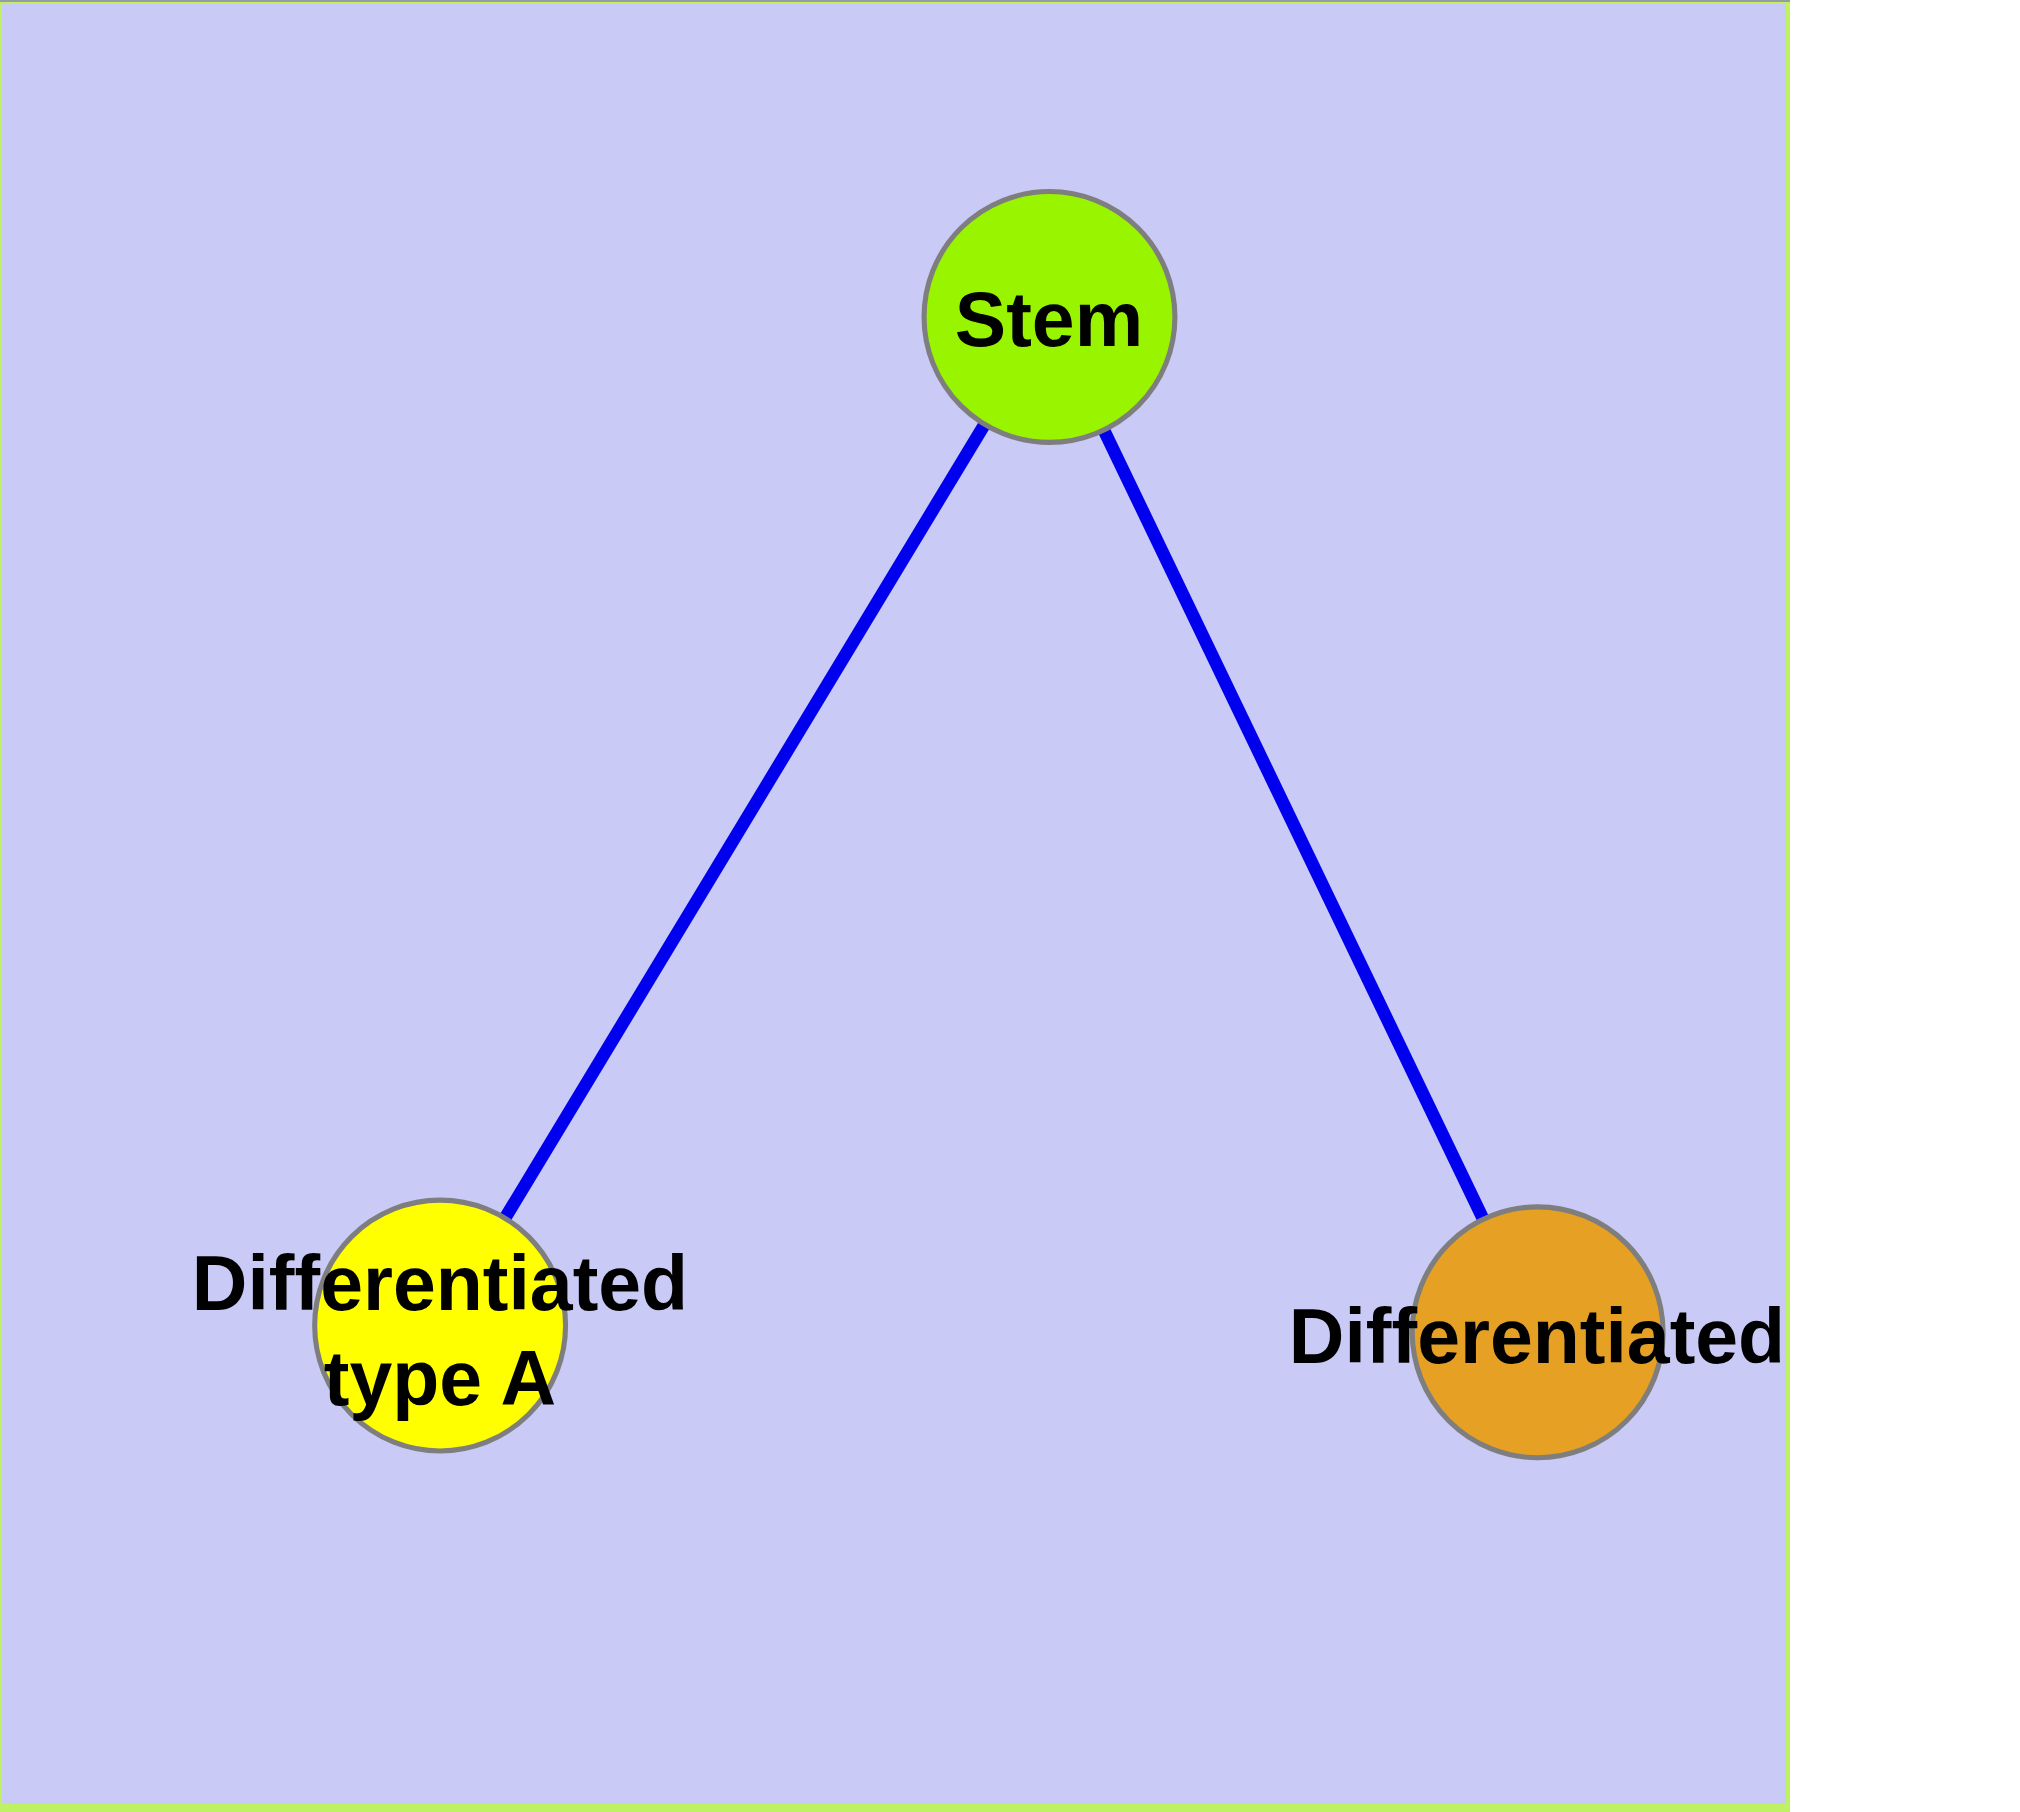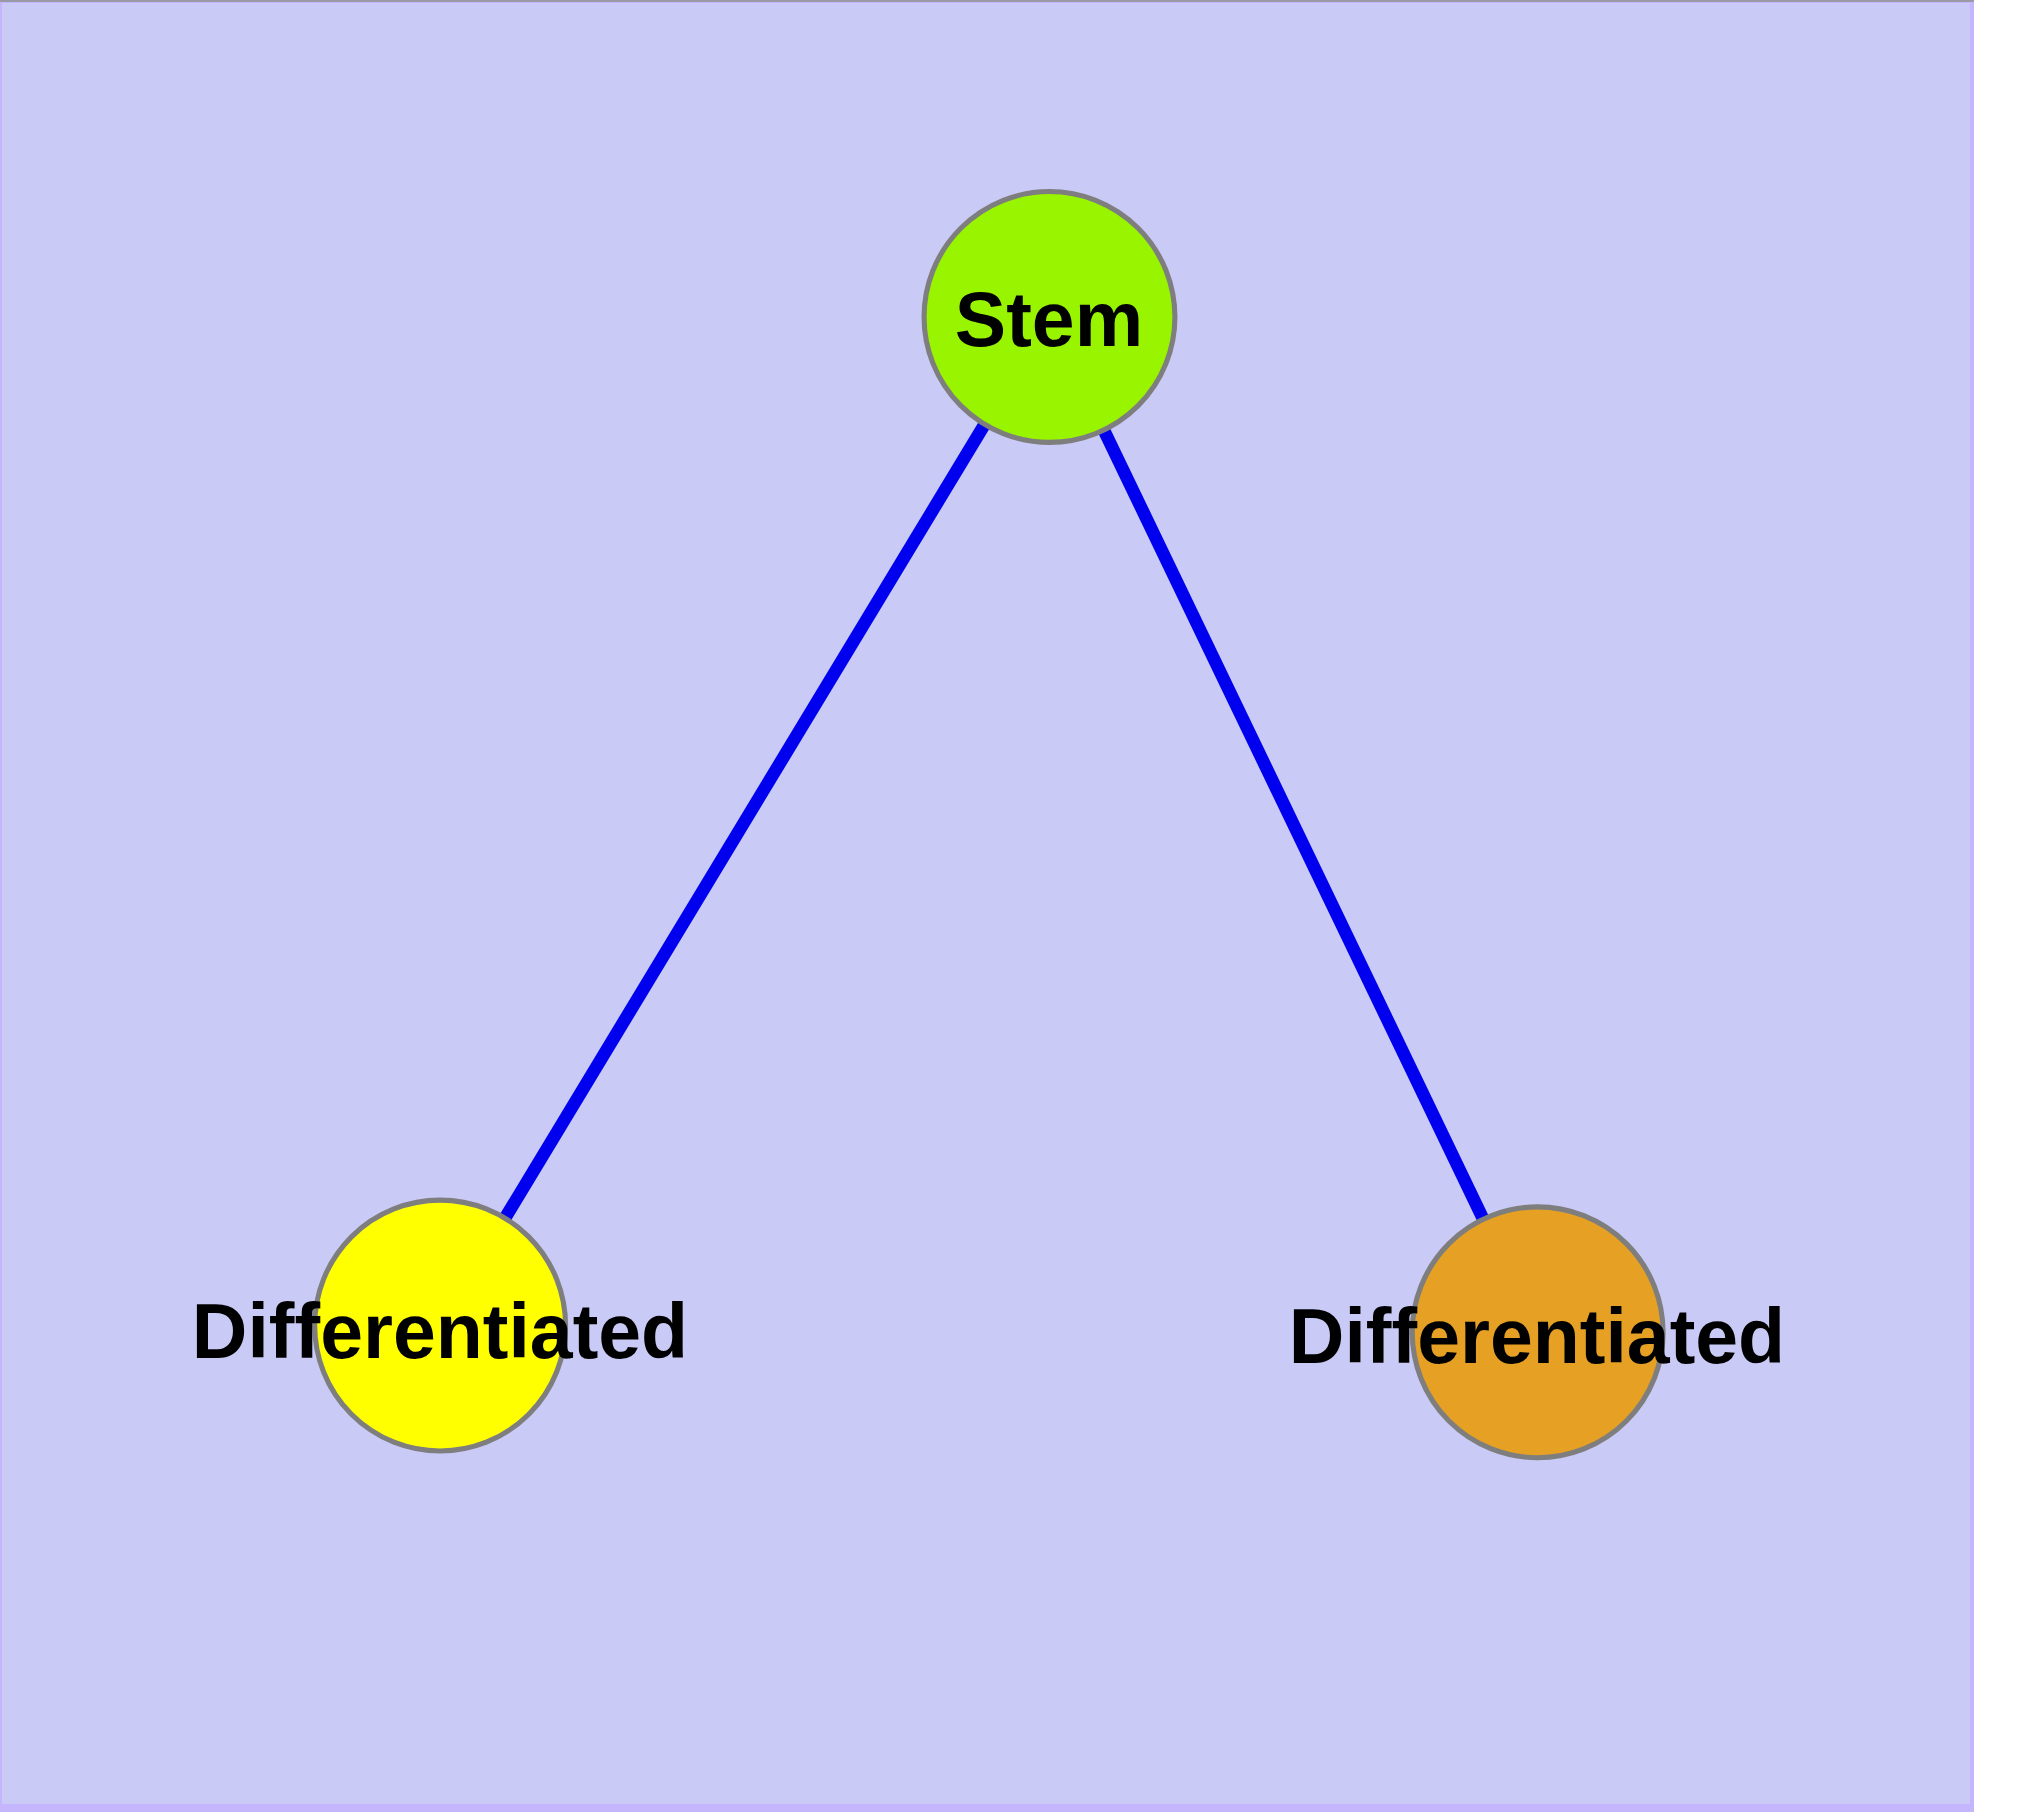--- a/index.html
+++ b/index.html
@@ -2,23 +2,23 @@
 <html style="font-size:13.6px"><head>
 <meta charset="utf-8">
 <style>
   html, body {
     margin: 0;
     padding: 0;
     background: #FFFFFF;
   }
   .page {
     position: relative;
-    width: 1974px;
+    width: 1790px;
     height: 1812px;
-    background: #c4b5fd;
+    background: #bef264;
     overflow: hidden;
     font-family: "Liberation Sans", "DejaVu Sans", sans-serif;
   }
   .top-hairline {
     position: absolute;
     left: 0; top: 0;
     width: 100%; height: 1.7px;
     background: #9a9aa6;
   }
   .surface {
@@ -73,20 +73,21 @@
 
     <circle cx="1238" cy="374" r="148" fill="#99F400"></circle>
     <circle cx="519" cy="1564" r="148" fill="#FFFF00"></circle>
     <circle cx="1814" cy="1572" r="148" fill="#E6A023"></circle>
   </svg>
 
   <div class="node-label label-stem">Stem</div>
 
   <div class="node-label label-a">
     <div>Differentiated</div>
+    <div>type A</div>
   </div>
 
   <div class="node-label label-b">
     <div>Differentiated</div>
   </div>
 
 </div>
 
 
 </body></html>

